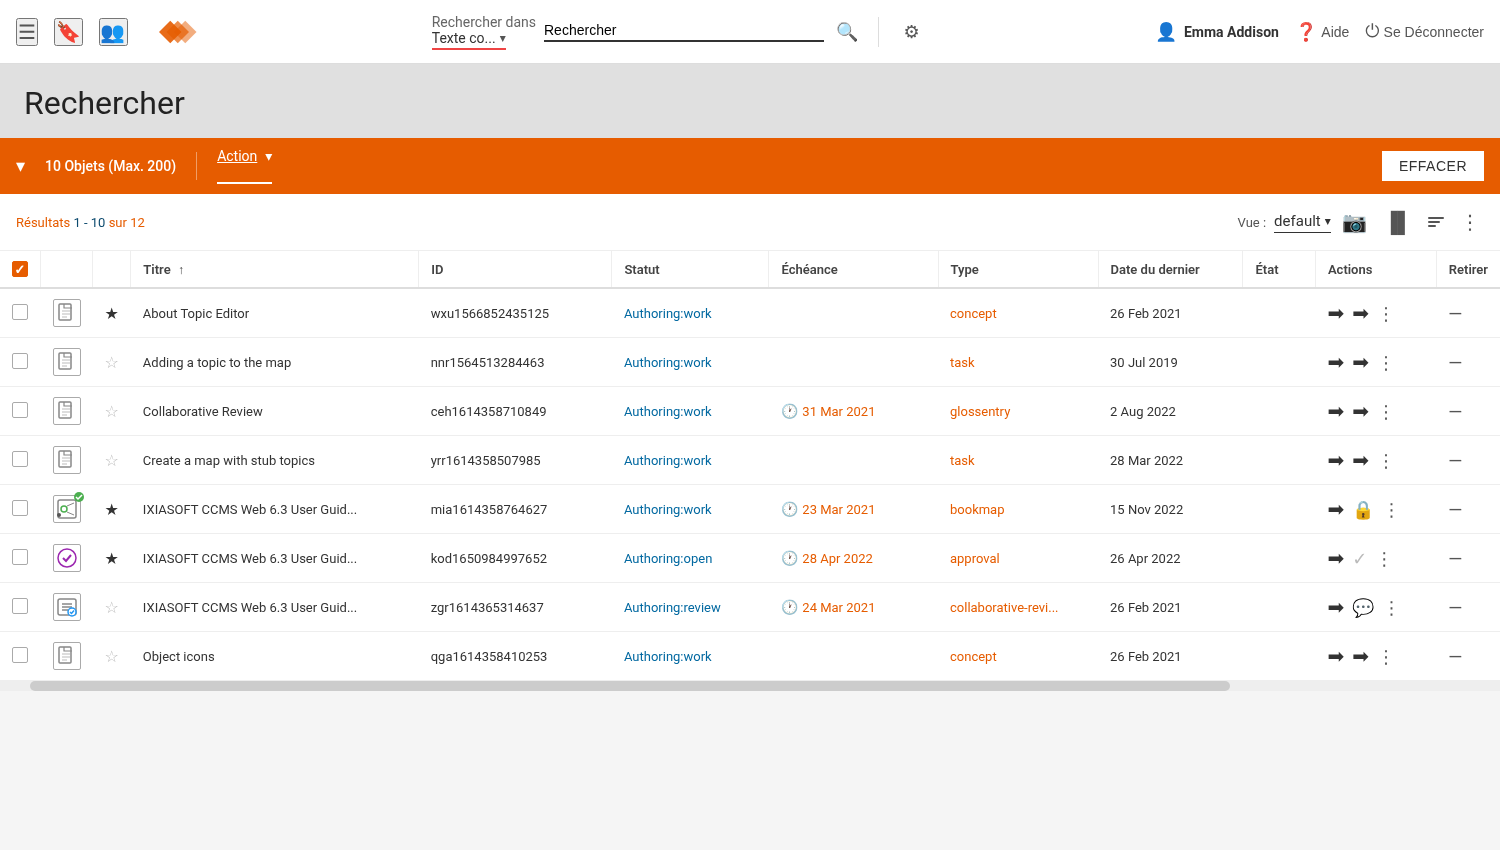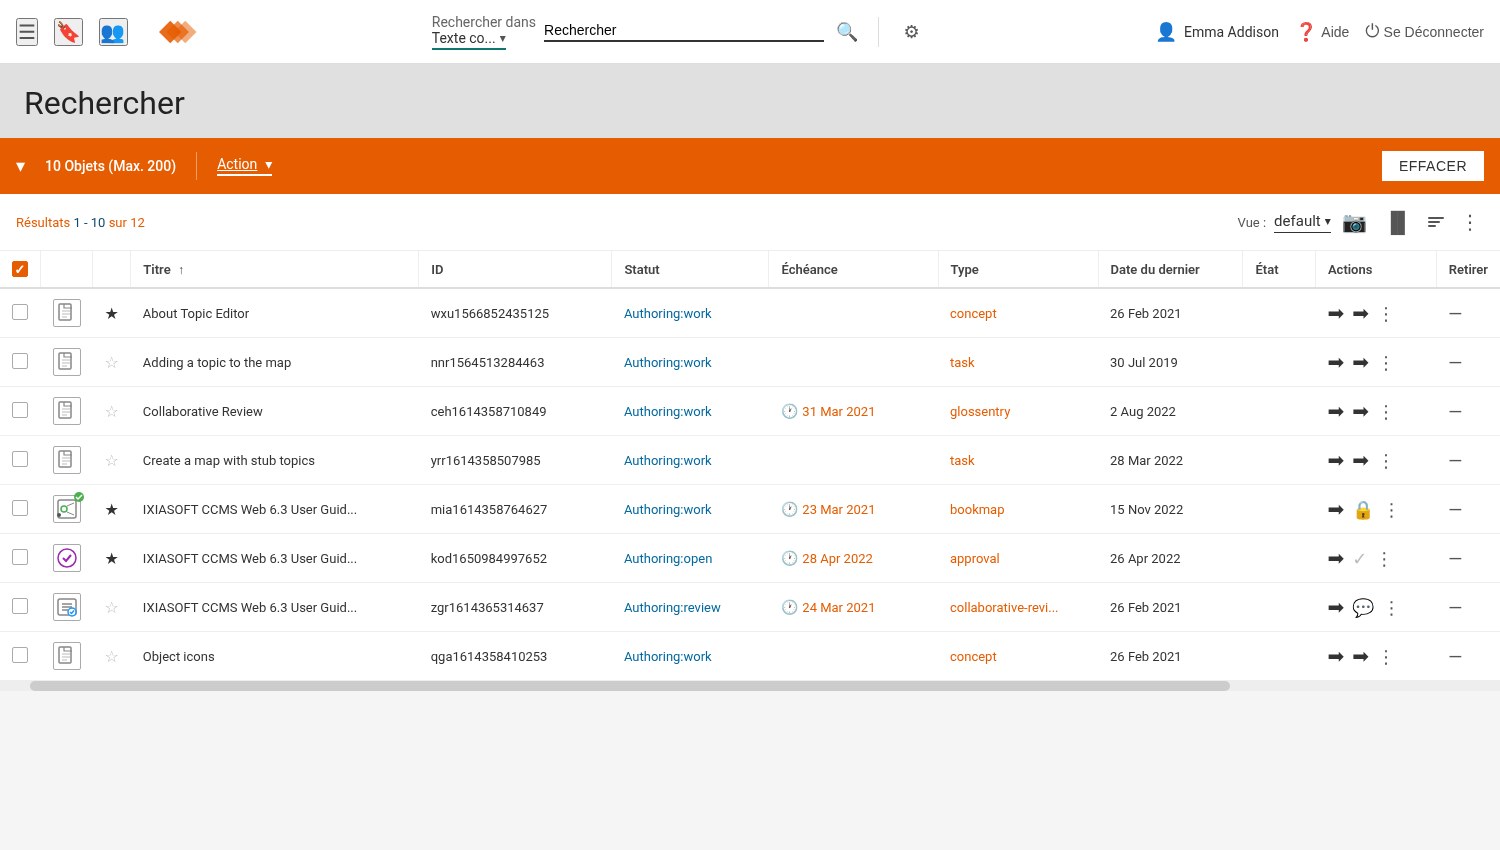--- a/index.html
+++ b/index.html
@@ -18,38 +18,38 @@
     .header-left { display: flex; align-items: center; gap: 16px; }
     .hamburger-icon { font-size: 20px; cursor: pointer; color: #555; }
     .bookmark-icon { font-size: 20px; color: #555; }
     .people-icon { font-size: 20px; color: #555; }
     .logo { display: flex; align-items: center; }
     .logo-svg { width: 60px; height: 40px; }
 
     .header-search { display: flex; align-items: center; flex: 1; justify-content: center; gap: 8px; }
     .search-label { font-size: 14px; color: #666; white-space: nowrap; }
     .search-select-wrapper {
-      display: flex; align-items: center; border-bottom: 2px solid #0f766e; padding-bottom: 2px; gap: 4px; cursor: pointer;
+      display: flex; align-items: center; border-bottom: 2px solid #ef4444; padding-bottom: 2px; gap: 4px; cursor: pointer;
     }
     .search-select-text { font-size: 14px; color: #333; }
     .search-select-arrow { font-size: 12px; color: #555; }
     .search-input-wrapper {
       display: flex; align-items: center; border-bottom: 2px solid #333; padding-bottom: 2px;
     }
     .search-input {
       border: none; outline: none; font-size: 14px; width: 280px; background: transparent;
     }
     .search-icon-btn { background: none; border: none; cursor: pointer; color: #555; font-size: 18px; padding: 0 4px; }
     .search-filter-btn { background: none; border: none; cursor: pointer; color: #555; font-size: 18px; padding: 0 8px; }
     .divider-v { width: 1px; height: 30px; background: #ddd; margin: 0 8px; }
 
     .header-right { display: flex; align-items: center; gap: 16px; margin-left: auto; }
     .user-info { display: flex; align-items: center; gap: 6px; cursor: pointer; }
     .user-icon { color: #555; font-size: 18px; }
-    .user-name { font-size: 14px; color: #333; font-weight: 400; }
+    .user-name { font-size: 14px; color: #333; font-weight: 700; }
     .help-btn { display: flex; align-items: center; gap: 4px; cursor: pointer; color: #555; font-size: 14px; background: none; border: none; }
     .help-icon { font-size: 18px; }
     .logout-btn { display: flex; align-items: center; gap: 4px; cursor: pointer; color: #555; font-size: 14px; background: none; border: none; }
     .logout-icon { font-size: 18px; }
 
     
     .page-title-bar {
       background: #e0e0e0;
       padding: 20px 24px 16px 24px;
     }
@@ -62,21 +62,21 @@
       align-items: center;
       height: 56px;
       padding: 0 16px;
       gap: 20px;
     }
     .action-bar-chevron { color: #fff; font-size: 18px; cursor: pointer; background: none; border: none; }
     .object-count { color: #fff; font-size: 14px; font-weight: 500; }
     .action-bar-divider { width: 1px; height: 28px; background: rgba(255,255,255,0.4); }
     .action-dropdown {
       display: flex; align-items: center; gap: 8px; cursor: pointer;
-      border-bottom: 2px solid #fff; padding-bottom: 2px; justify-content: flex-end;
+      border-bottom: 2px solid #fff; padding-bottom: 18px; justify-content: flex-end;
     }
     .action-dropdown-text { color: #fff; font-size: 14px; text-decoration: underline; }
     .action-dropdown-arrow { color: #fff; font-size: 14px; }
     .spacer { flex: 1; }
     .effacer-btn {
       background: #fff; color: #333; border: 1px solid #fff;
       padding: 6px 16px; font-size: 14px; cursor: pointer; font-weight: 500;
       letter-spacing: 0.5px;
     }
 

